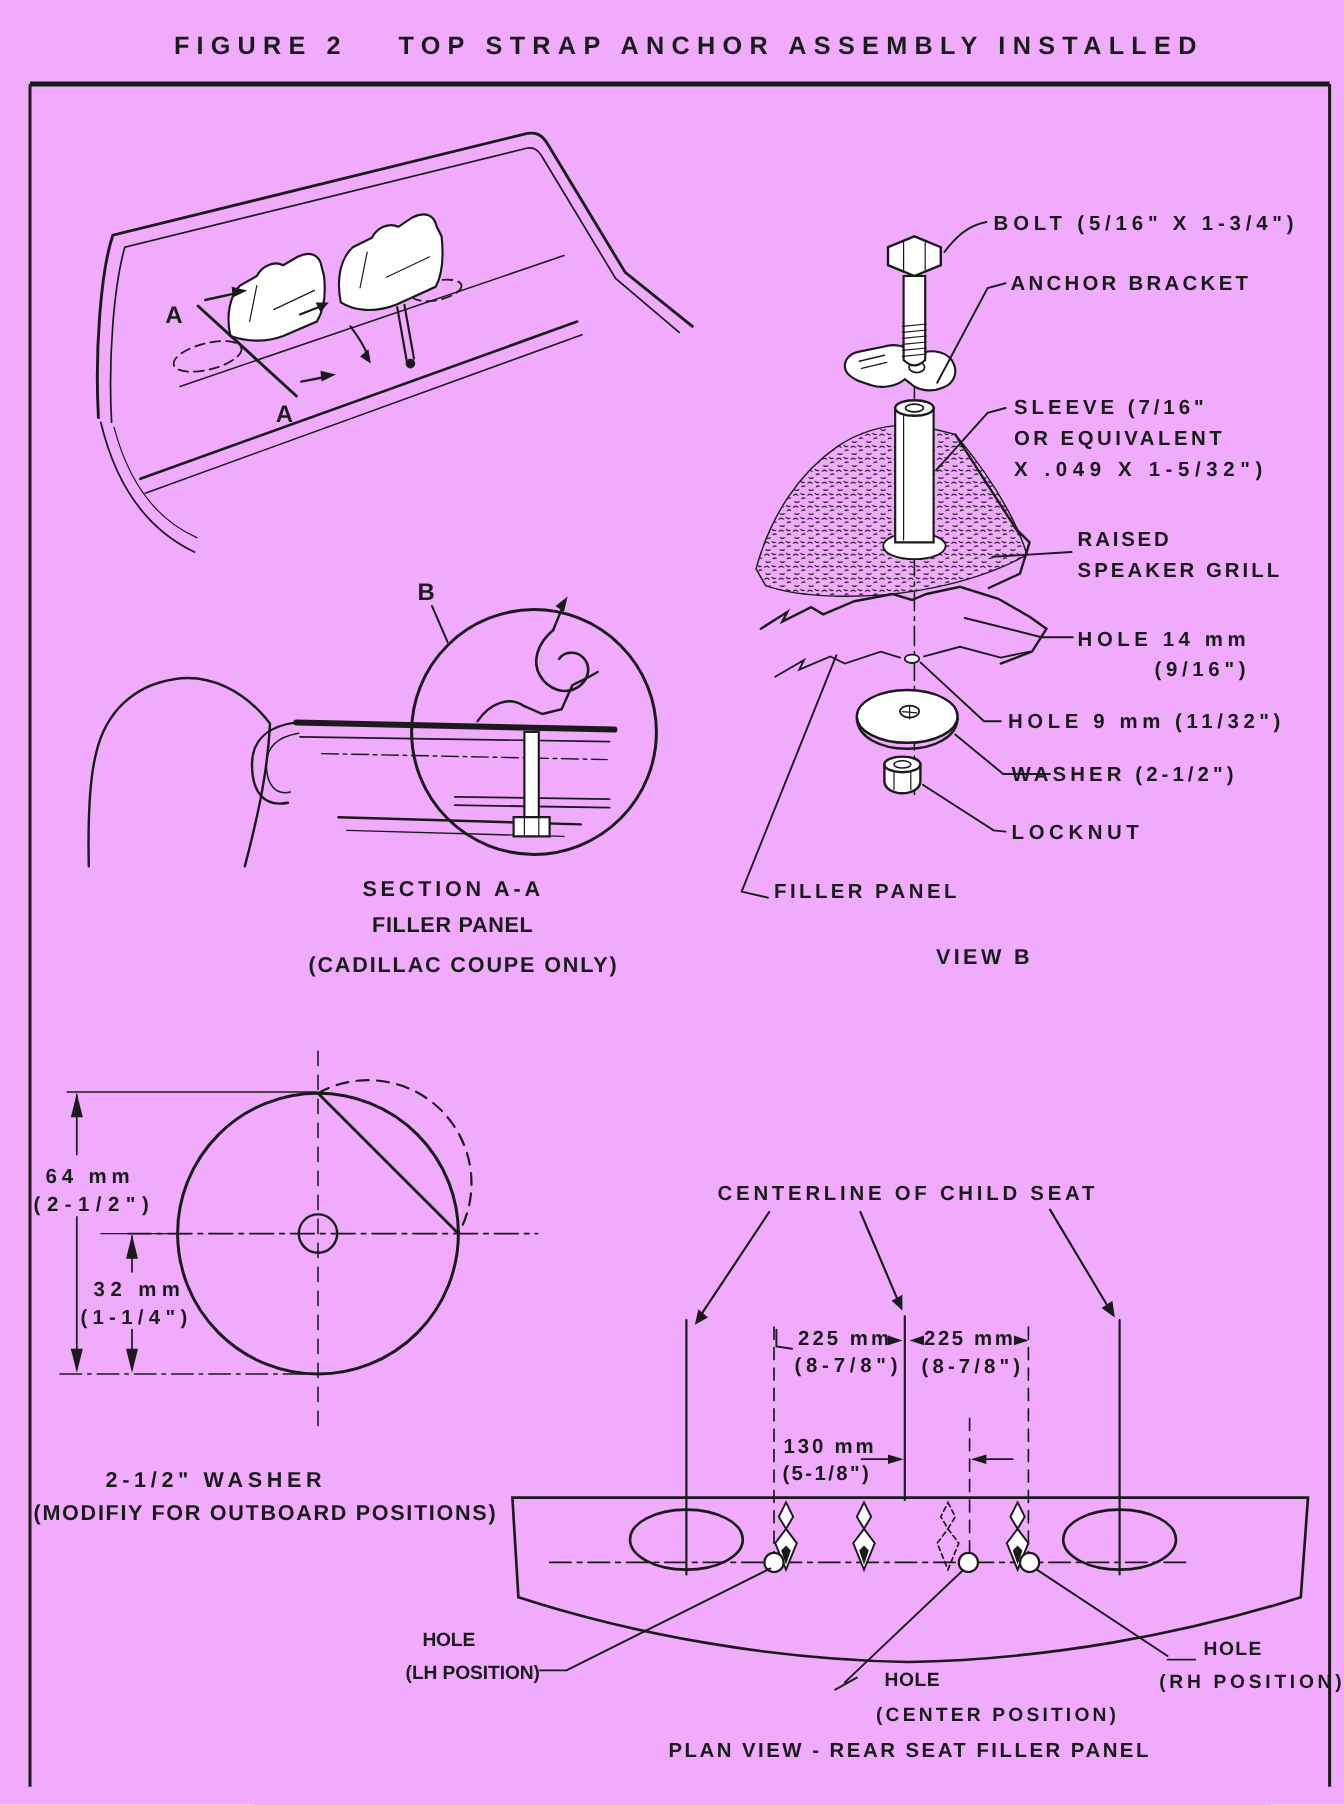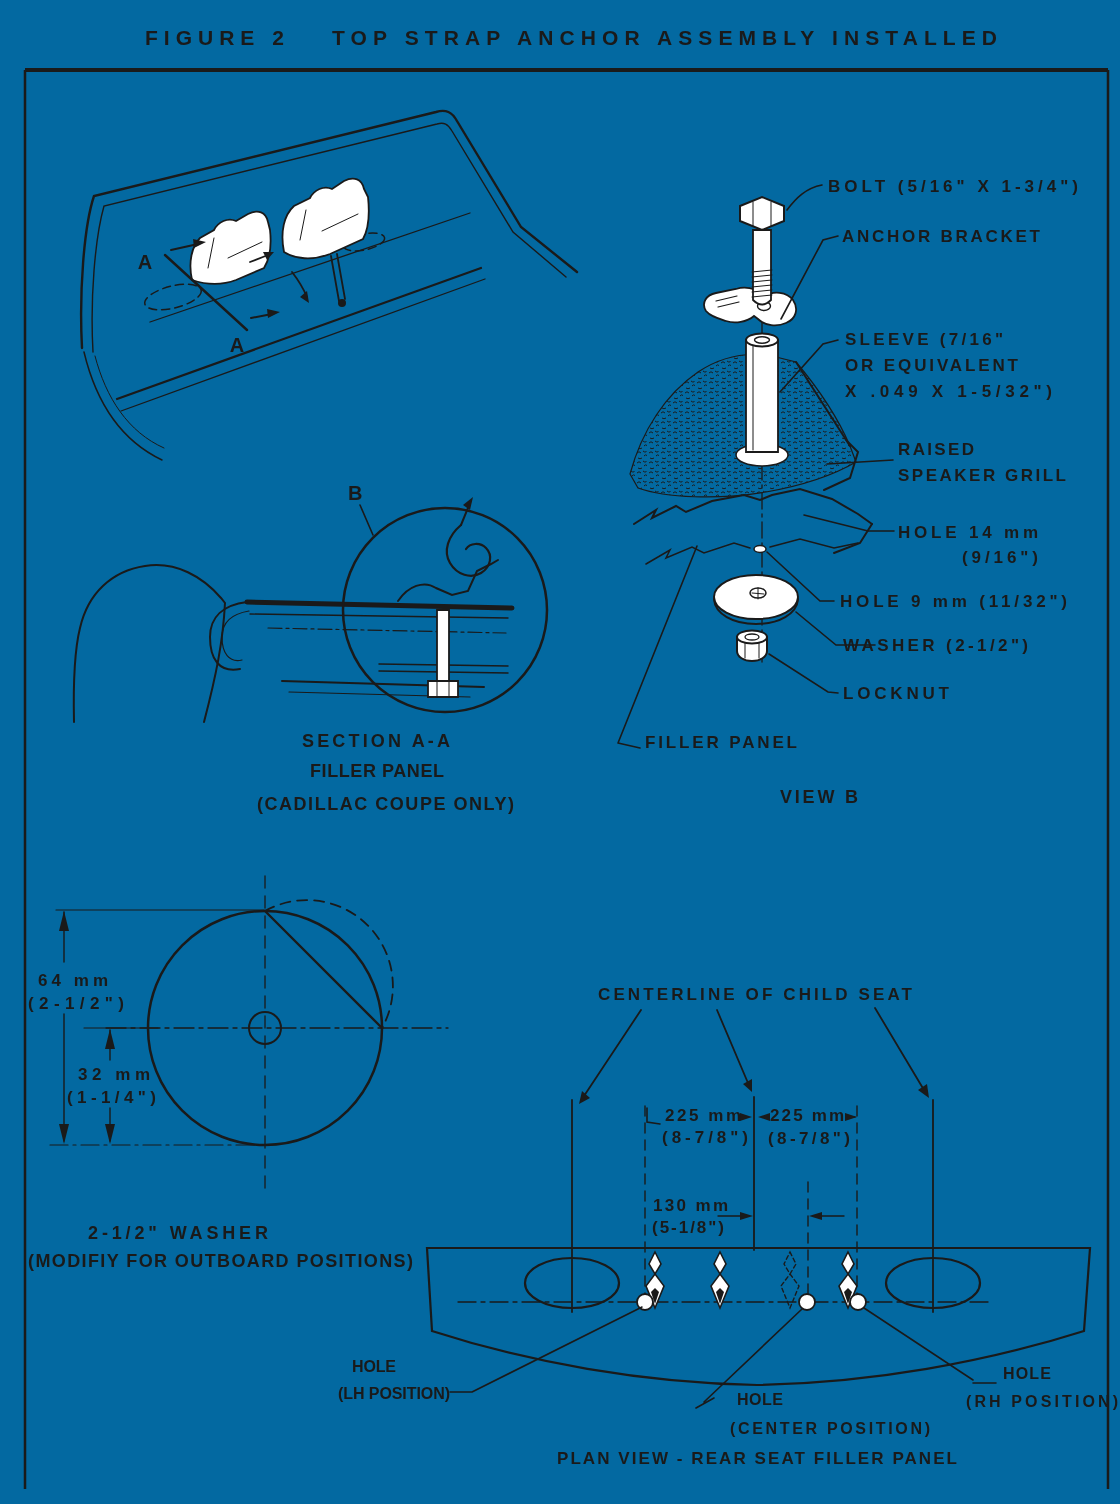--- a/index.html
+++ b/index.html
@@ -1,16 +1,16 @@
 <!DOCTYPE html>
 <html><head>
 <meta charset="utf-8">
 <style>
   html,body{margin:0;padding:0;background:#ffffff;}
-  .page{position:relative;width:1120px;height:1504px;background:#0369a1;overflow:hidden;
+  .page{position:relative;width:1120px;height:1504px;background:#f0abfc;overflow:hidden;
         font-family:"Liberation Sans", sans-serif;}
   svg text{font-family:"Liberation Sans", sans-serif;font-weight:700;fill:#1a1a1a;}
   .ink{stroke:#1a1a1a;fill:none;}
 </style>
 </head>
 <body>
 
 <div class="page">
 <svg width="1120" height="1504" viewBox="0 0 1120 1504">
   <defs>

